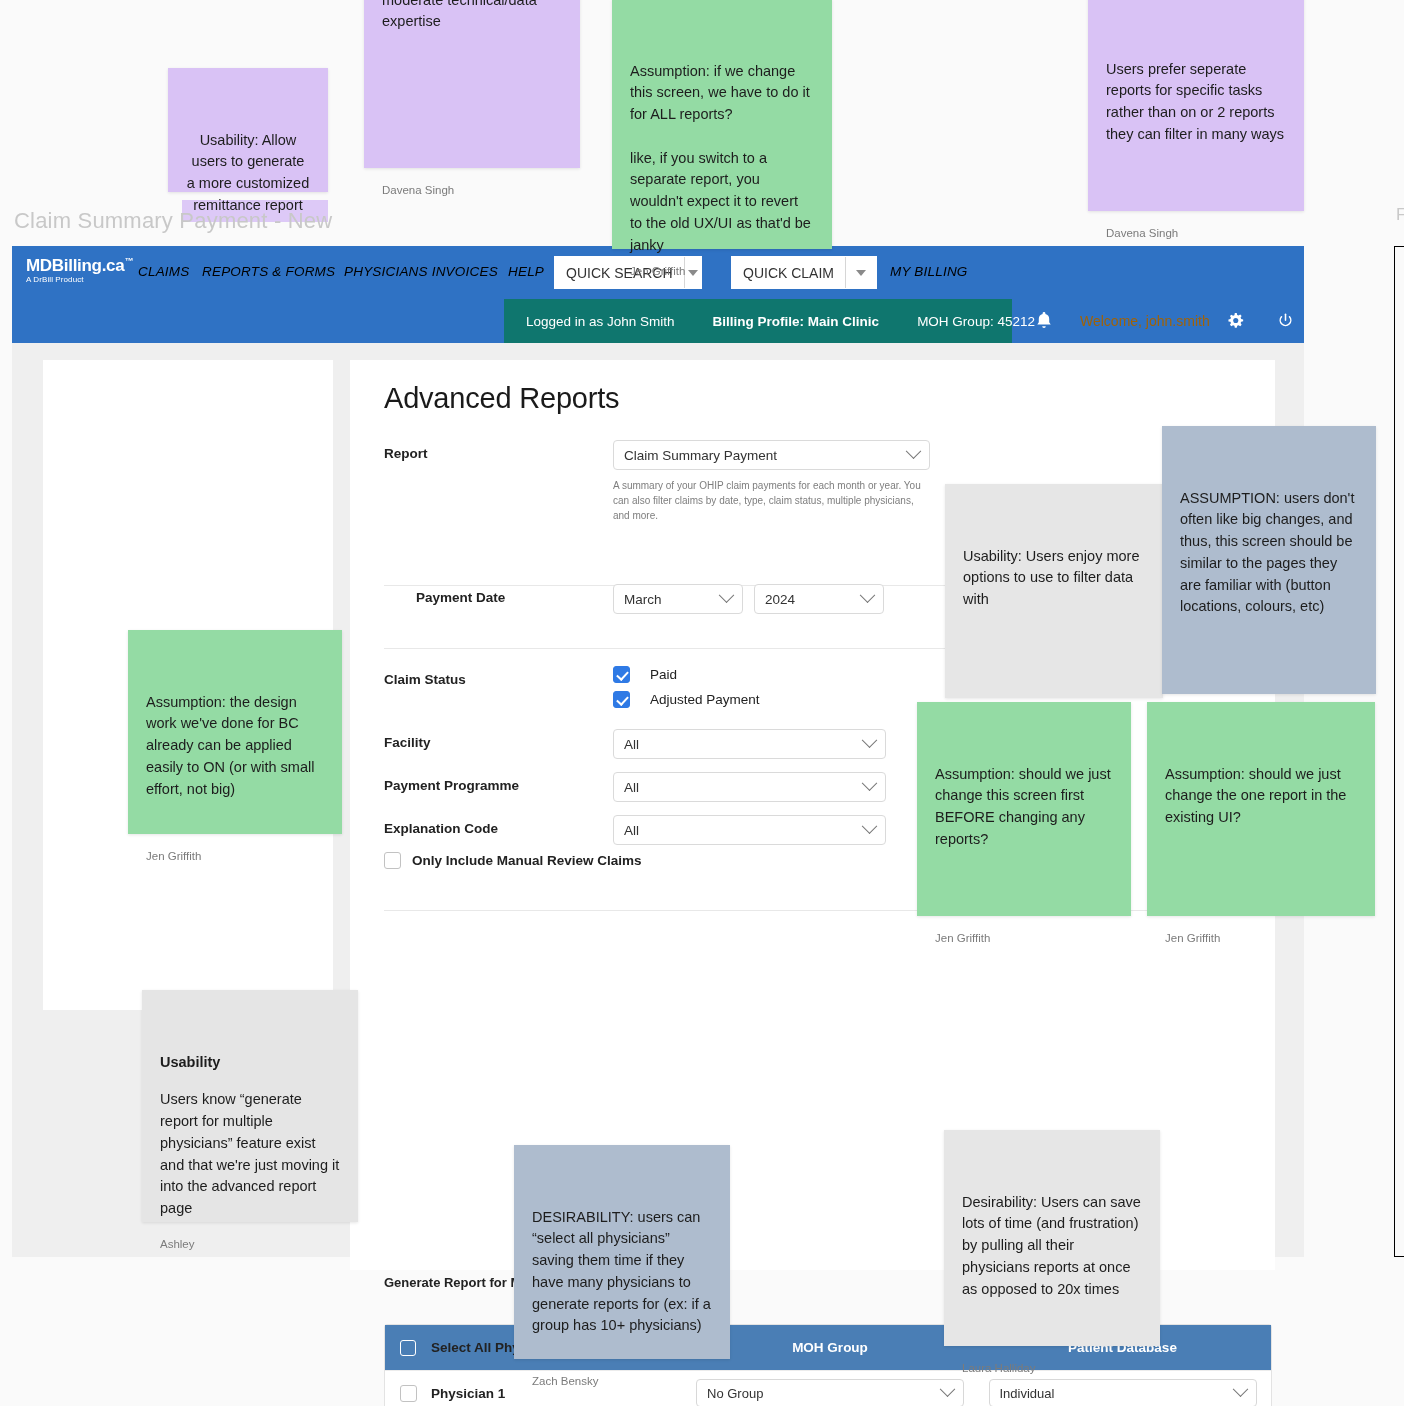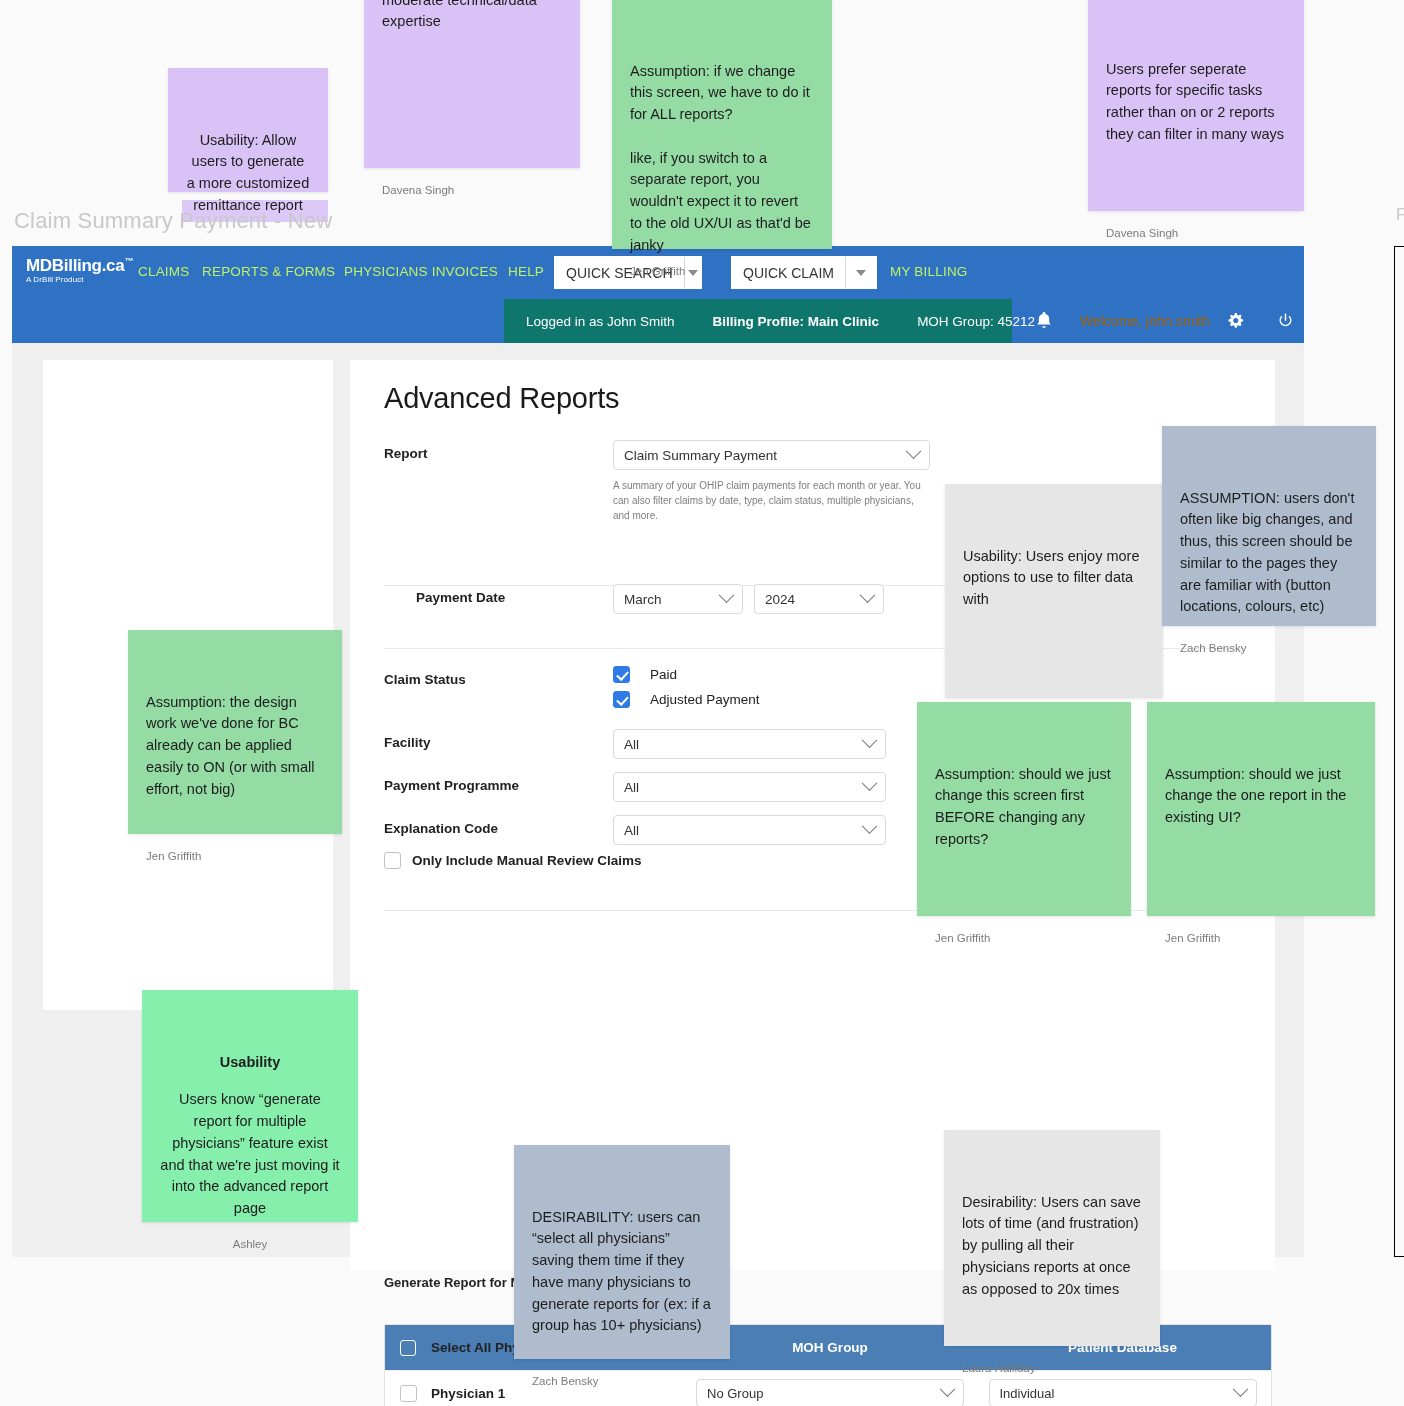--- a/index.html
+++ b/index.html
@@ -39,22 +39,22 @@
     position:absolute; left:0; top:0; width:100%; height:53px;
     background:#2f72c4;
   }
   .brand{
     position:absolute; left:14px; top:10px; color:#fff;
   }
   .brand .b1{ font-size:17px; font-weight:bold; letter-spacing:-.3px; }
   .brand .b1 sup{ font-size:9px; vertical-align:super; }
   .brand .b2{ font-size:8px; margin-top:-1px; letter-spacing:.1px;}
   .navlink{
-    position:absolute; top:18px; color:#bef264; font-size:13.5px; letter-spacing:.2px;
-    white-space:nowrap; cursor:pointer;
+    position:absolute; top:18px; color:#000000; font-size:13.5px; letter-spacing:.2px;
+    white-space:nowrap; cursor:pointer;font-style:italic;
   }
   .qbox{
     position:absolute; top:10px; height:33px; background:#fff;
     display:flex; align-items:center; border:1px solid #fff;
   }
   .qbox .qtext{ font-size:14px; color:#333; padding:0 11px; white-space:nowrap;}
   .qbox .qcaret{
     width:34px; height:100%; border-left:1px solid #d6d6d6;
     display:flex; align-items:center; justify-content:center;
   }
@@ -162,21 +162,21 @@
     white-space:pre-wrap;
   }
   .note .author{
     font-size:11.5px; color:#7b7b7b; margin-top:auto;
   }
   .note .body{ }
   .note .hdr{ font-weight:bold; margin-bottom:16px; }
   .note-inner{ display:flex; flex-direction:column; height:100%; }
   .n-purple{ background:#d9c2f5; }
   .n-green{  background:#94dba4; }
-  .n-blue{   background:#86efac;text-align:center; }
+  .n-blue{   background:#e5e5e5; }
   .n-gray{   background:#e6e6e6; }
   .n-slate{  background:#aebcce; }
   .center{ text-align:center; }
 
   
   #title-highlight{
     position:absolute; left:182px; top:200px; width:146px; height:22px;
     background:#ddc9f7;
   }
 </style>
@@ -394,21 +394,21 @@
   </div>
 </div>
 
 <div class="note n-gray" id="n5" style="left:945px; top:484px; width:218px; height:214px;">
   <div class="note-inner">
     <div class="body">Usability: Users enjoy more options to use to filter data with</div>
     <div class="author">Aashna Sehgal</div>
   </div>
 </div>
 
-<div class="note n-slate" id="n6" style="left:1162px; top:426px; width:214px; height:200px;">
+<div class="note n-slate" id="n6" style="left:1162px; top:426px; width:214px; height:268px;">
   <div class="note-inner">
     <div class="body">ASSUMPTION: users don't often like big changes, and thus, this screen should be similar to the pages they are familiar with (button locations, colours, etc)</div>
     <div class="author">Zach Bensky</div>
   </div>
 </div>
 
 <div class="note n-green" id="n7" style="left:917px; top:702px; width:214px; height:214px;">
   <div class="note-inner">
     <div class="body">Assumption: should we just change this screen first BEFORE changing any reports?</div>
     <div class="author">Jen Griffith</div>

